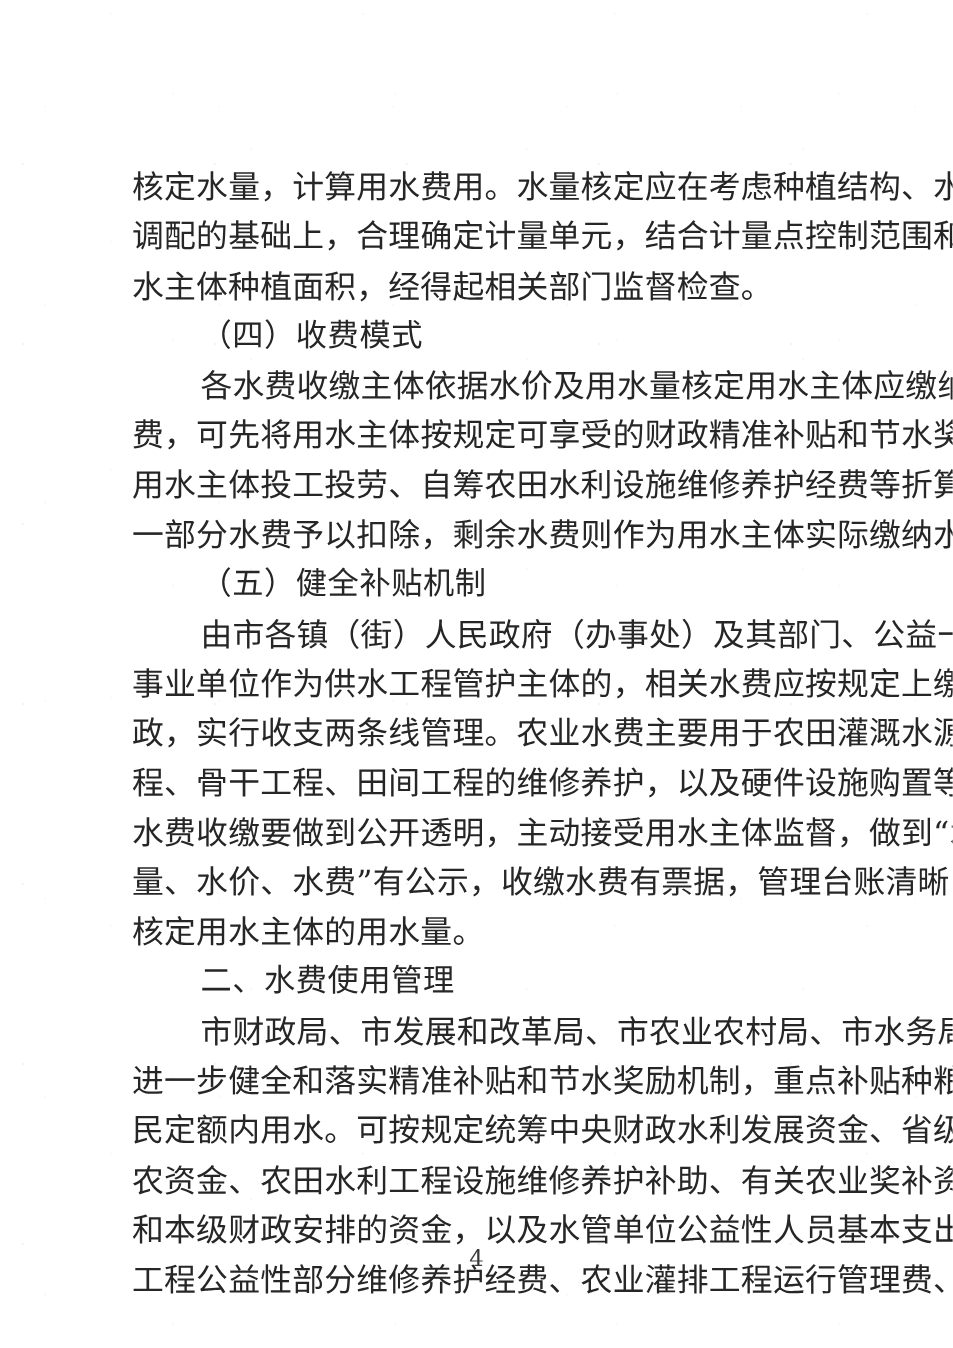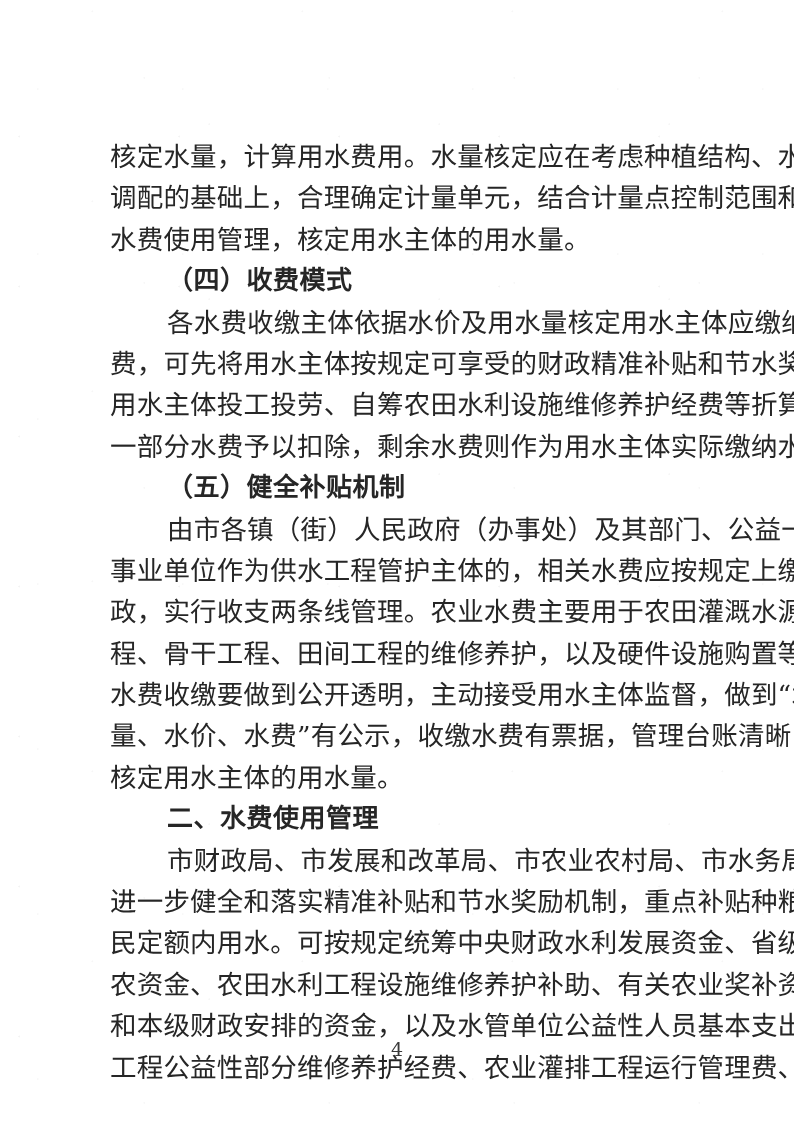--- a/index.html
+++ b/index.html
@@ -56,21 +56,21 @@
   .doc-line.justify {
     display: flex;
     justify-content: space-between;
     white-space: normal;
   }
   .doc-line.justify > span {
     display: inline-block;
   }
 
   .doc-line.heading {
-    font-weight: bold;
+    font-weight: normal;
     font-family: "DejaVu Sans", "Liberation Sans", sans-serif;
     font-size: 26px;
     letter-spacing: 0.5px;
   }
 
   .indent-2 {
     padding-left: 57px;
   }
 
   .page-number {
@@ -141,21 +141,21 @@
         <span>合</span>
         <span>计</span>
         <span>量</span>
         <span>点</span>
         <span>控</span>
         <span>制</span>
         <span>范</span>
         <span>围</span>
         <span>和</span>
       </div>
-      <div class="doc-line">水费使用管理，核定用水主体的用水量。</div>
+      <div class="doc-line">水主体种植面积，经得起相关部门监督检查。</div>
       <div class="doc-line heading indent-2">（四）收费模式</div>
       <div class="doc-line indent-2 justify">
         <span>各</span>
         <span>水</span>
         <span>费</span>
         <span>收</span>
         <span>缴</span>
         <span>主</span>
         <span>体</span>
         <span>依</span>

